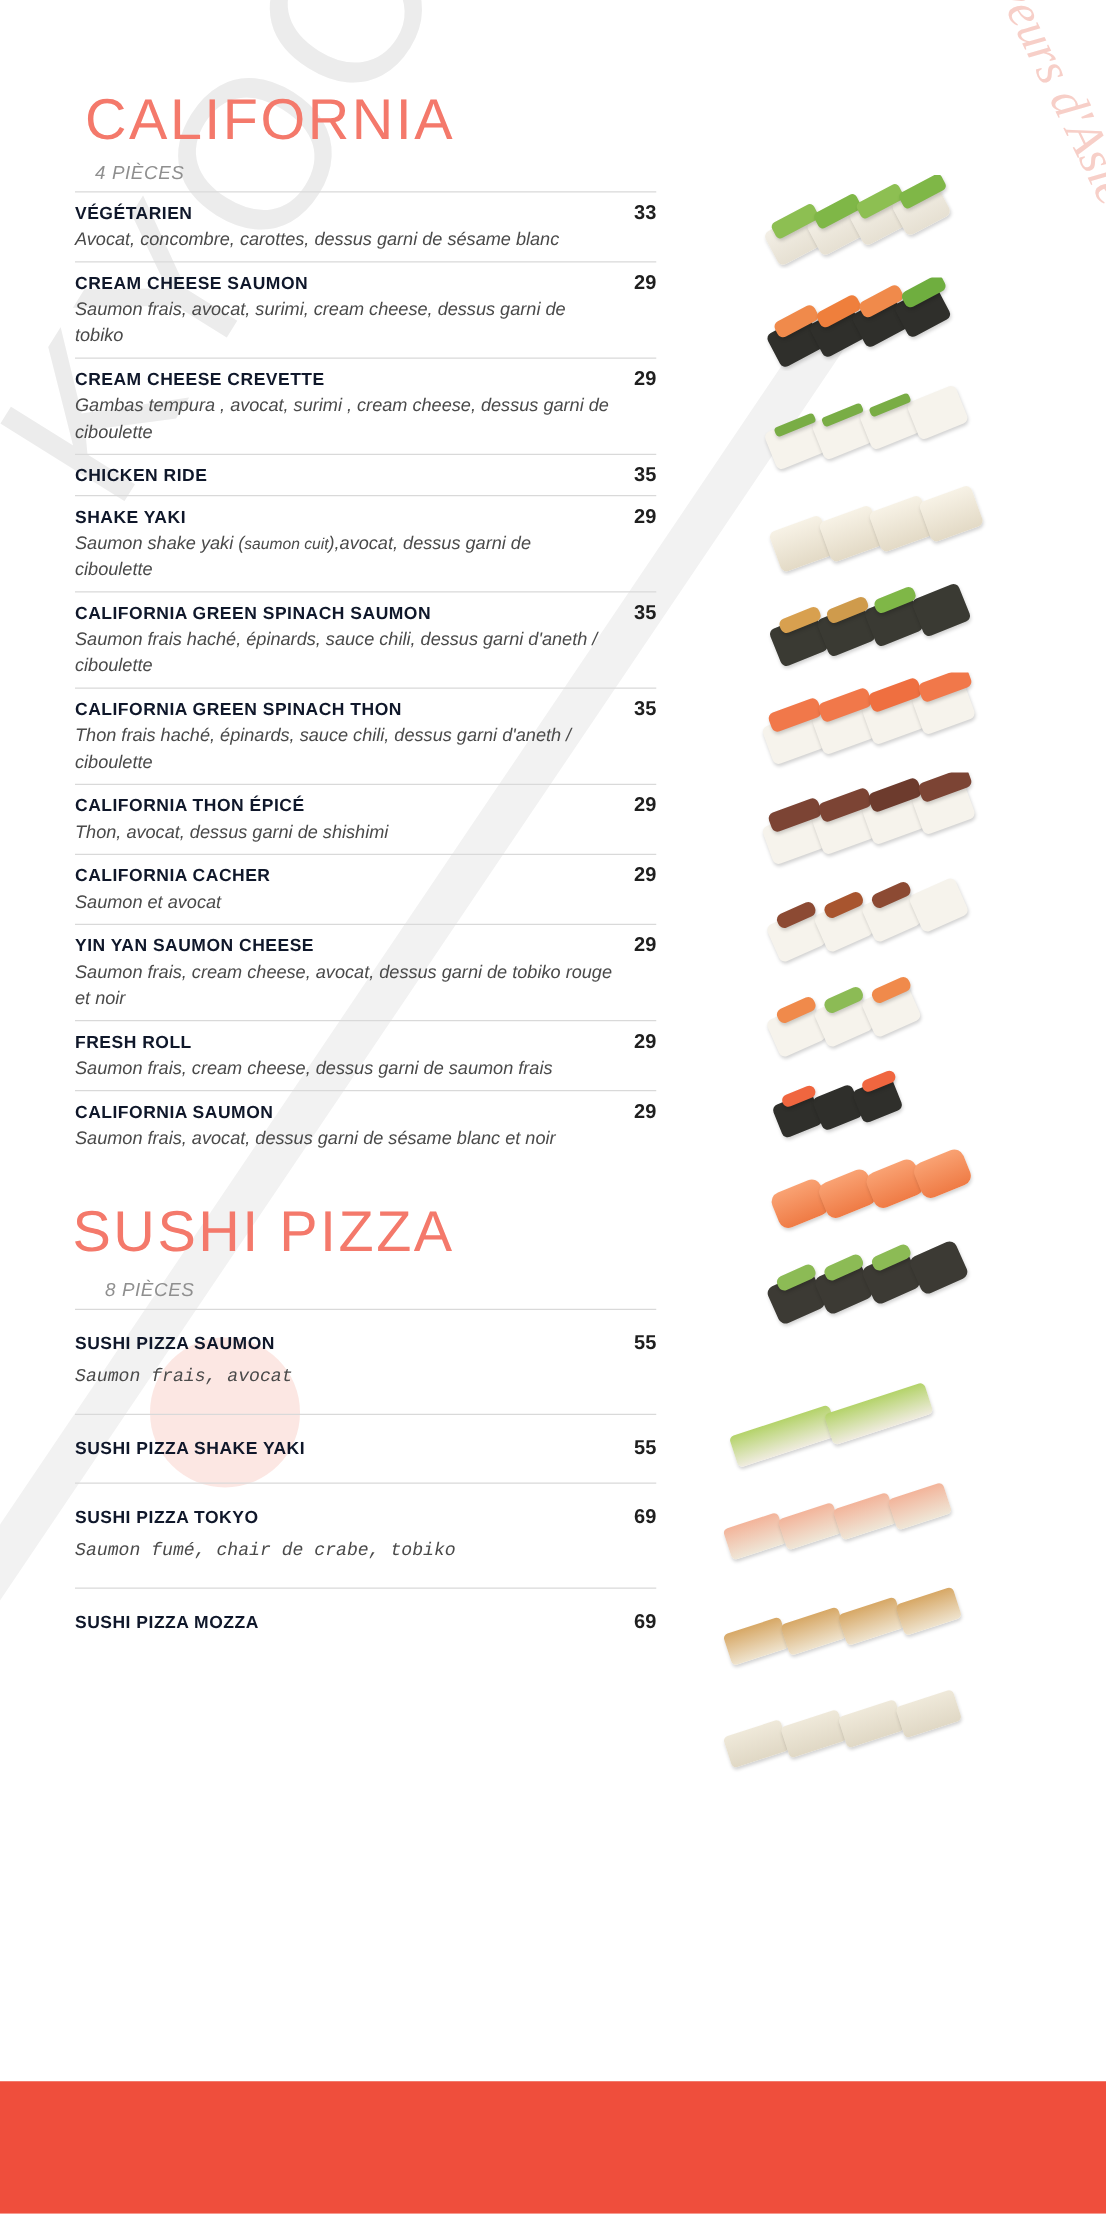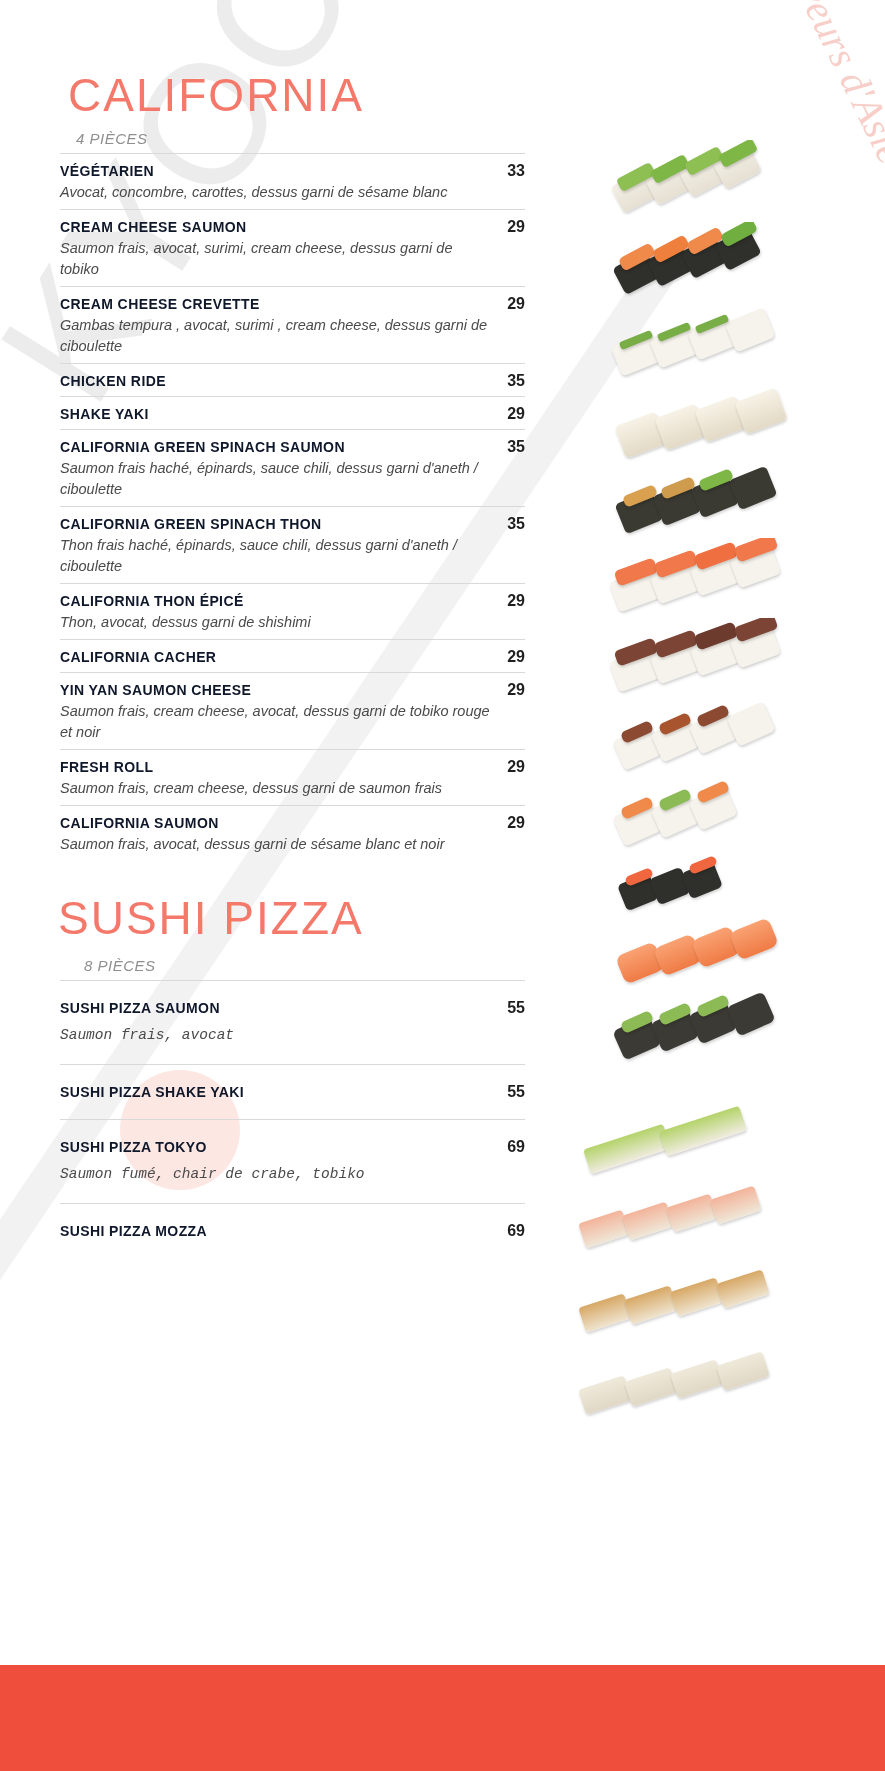--- a/index.html
+++ b/index.html
@@ -366,20 +366,23 @@
       <div class="item-head">
         <span class="item-name">CHICKEN RIDE</span>
         <span class="item-price">35</span>
       </div>
     </li>
     <li class="item">
       <div class="item-head">
         <span class="item-name">SHAKE YAKI</span>
         <span class="item-price">29</span>
       </div>
+      <div class="item-desc">
+        <span>Saumon shake yaki (</span><span class="small">saumon cuit</span><span>),avocat, dessus garni de ciboulette</span>
+      </div>
     </li>
     <li class="item">
       <div class="item-head">
         <span class="item-name">CALIFORNIA GREEN SPINACH SAUMON</span>
         <span class="item-price">35</span>
       </div>
       <div class="item-desc">Saumon frais haché, épinards, sauce chili, dessus garni d'aneth / ciboulette</div>
     </li>
     <li class="item">
       <div class="item-head">
@@ -393,20 +396,21 @@
         <span class="item-name">CALIFORNIA THON ÉPICÉ</span>
         <span class="item-price">29</span>
       </div>
       <div class="item-desc">Thon, avocat, dessus garni de shishimi</div>
     </li>
     <li class="item">
       <div class="item-head">
         <span class="item-name">CALIFORNIA CACHER</span>
         <span class="item-price">29</span>
       </div>
+      <div class="item-desc">Saumon et avocat</div>
     </li>
     <li class="item">
       <div class="item-head">
         <span class="item-name">YIN YAN SAUMON CHEESE</span>
         <span class="item-price">29</span>
       </div>
       <div class="item-desc">Saumon frais, cream cheese, avocat, dessus garni de tobiko rouge et noir</div>
     </li>
     <li class="item">
       <div class="item-head">

